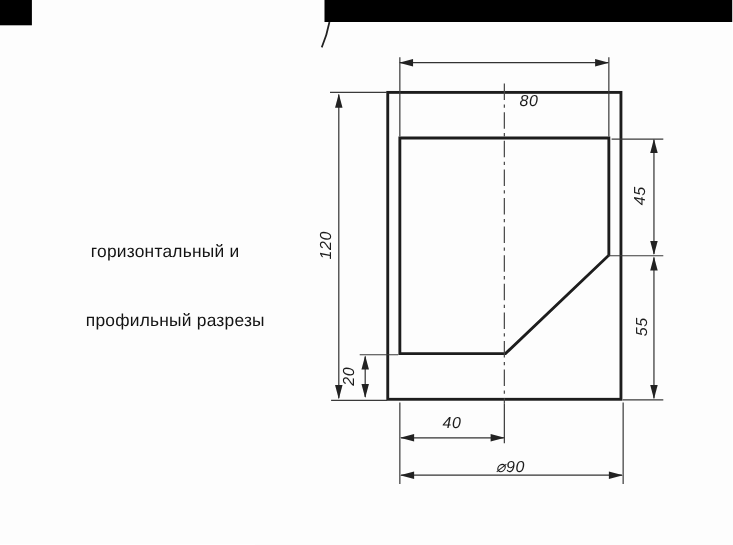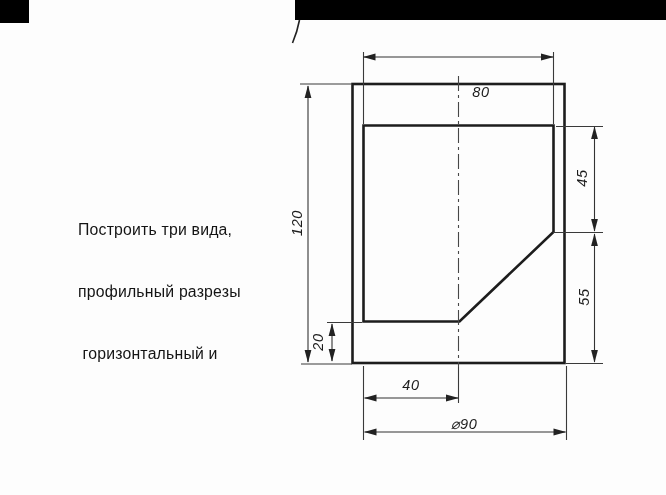--- a/index.html
+++ b/index.html
@@ -47,23 +47,22 @@
 </style>
 </head>
 <body>
 
 <div class="page">
 
   <div class="bar bar-left"></div>
   <div class="bar bar-right"></div>
 
   <div class="task">
-    <div>Построить три вида,</div>
+    <div> горизонтальный и</div>
     <div>профильный разрезы</div>
-    <div> горизонтальный и</div>
     
     
     
     
     
     
   </div>
 
   <svg class="draw" width="666" height="495" viewBox="0 0 666 495">
     <defs>

